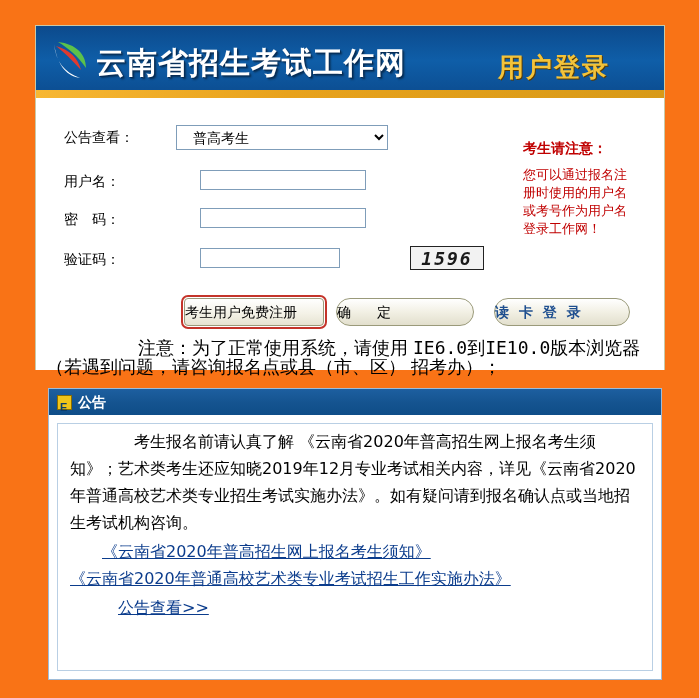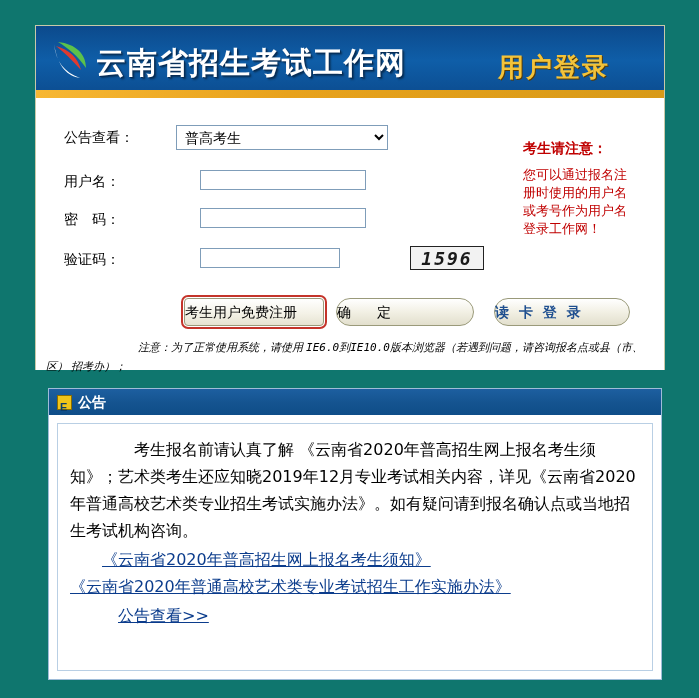--- a/index.html
+++ b/index.html
@@ -8,21 +8,21 @@
     background: #ffffff;
     width: 699px;
     height: 698px;
     font-family: "Liberation Sans", sans-serif;
   }
   #page {
     position: relative;
     width: 699px;
     height: 698px;
     overflow: hidden;
-    background: #0f766e;
+    background: #f97316;
   }
 
   
   .login-panel {
     position: absolute;
     left: 35px;
     top: 25px;
     width: 630px;
     height: 345px;
     border: 1px solid #c9c9a8;
@@ -99,21 +99,21 @@
     position: absolute;
     left: 112px;
     top: -1px;
     width: 212px;
     height: 25px;
     font-size: 14px;
     font-family: "Liberation Sans", sans-serif;
     border: 1px solid #7f9db9;
     background: #ffffff;
     color: #000;
-    padding-left: 4px;
+    padding-left: 12px;
   }
   input.form-input {
     position: absolute;
     left: 136px;
     top: 0;
     width: 166px;
     height: 20px;
     border: 1px solid #7f9db9;
     font-size: 13px;
     font-family: "Liberation Sans", sans-serif;
@@ -201,26 +201,25 @@
     letter-spacing: 3px;
     font-weight: bold;
     color: #1f4f8f;
   }
 
   .foot-note {
     position: absolute;
     left: 10px;
     top: 240px;
     width: 612px;
-    font-size: 11px;
+    font-size: 18px;
     color: #000;
     line-height: 19px;
     text-align: left;
     text-indent: 92px;
-    font-style: italic;
   }
   .foot-note .mono { font-family: "DejaVu Sans Mono", monospace; }
 
   
   .notice-panel {
     position: absolute;
     left: 48px;
     top: 388px;
     width: 614px;
     height: 292px;
@@ -253,21 +252,21 @@
     position: absolute;
     left: 2px; top: -2px;
     font-size: 11px;
     color: #0b3c6b;
     font-weight: bold;
   }
   .notice-inner {
     margin: 8px;
     border: 1px solid #b9cfe4;
     height: 248px;
-    padding: 12px 12px;
+    padding: 4px 12px;
     box-sizing: border-box;
     overflow: hidden;
   }
   .notice-body {
     font-size: 16px;
     line-height: 27px;
     color: #000;
     text-indent: 64px;
     font-family: "DejaVu Sans", "Liberation Sans", sans-serif;
   }

